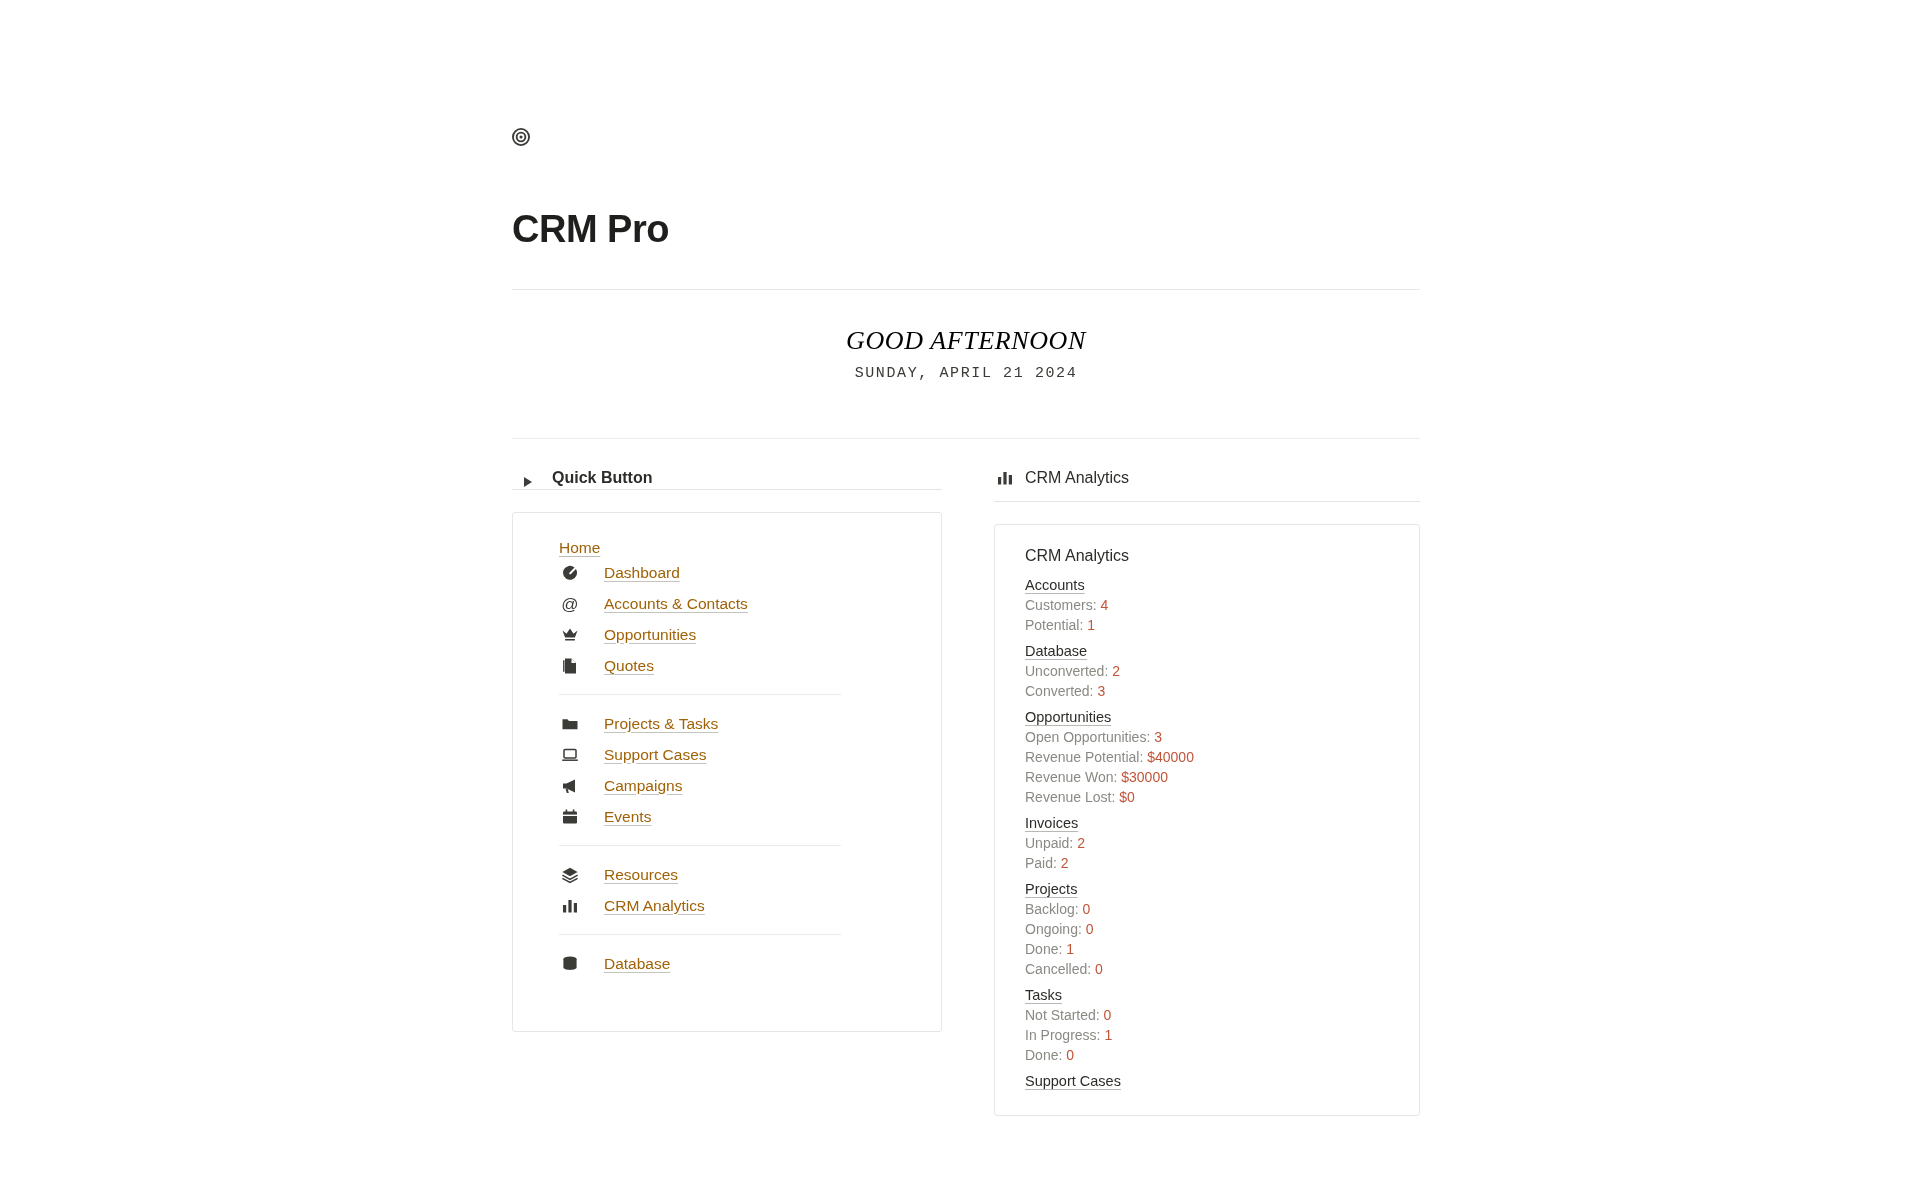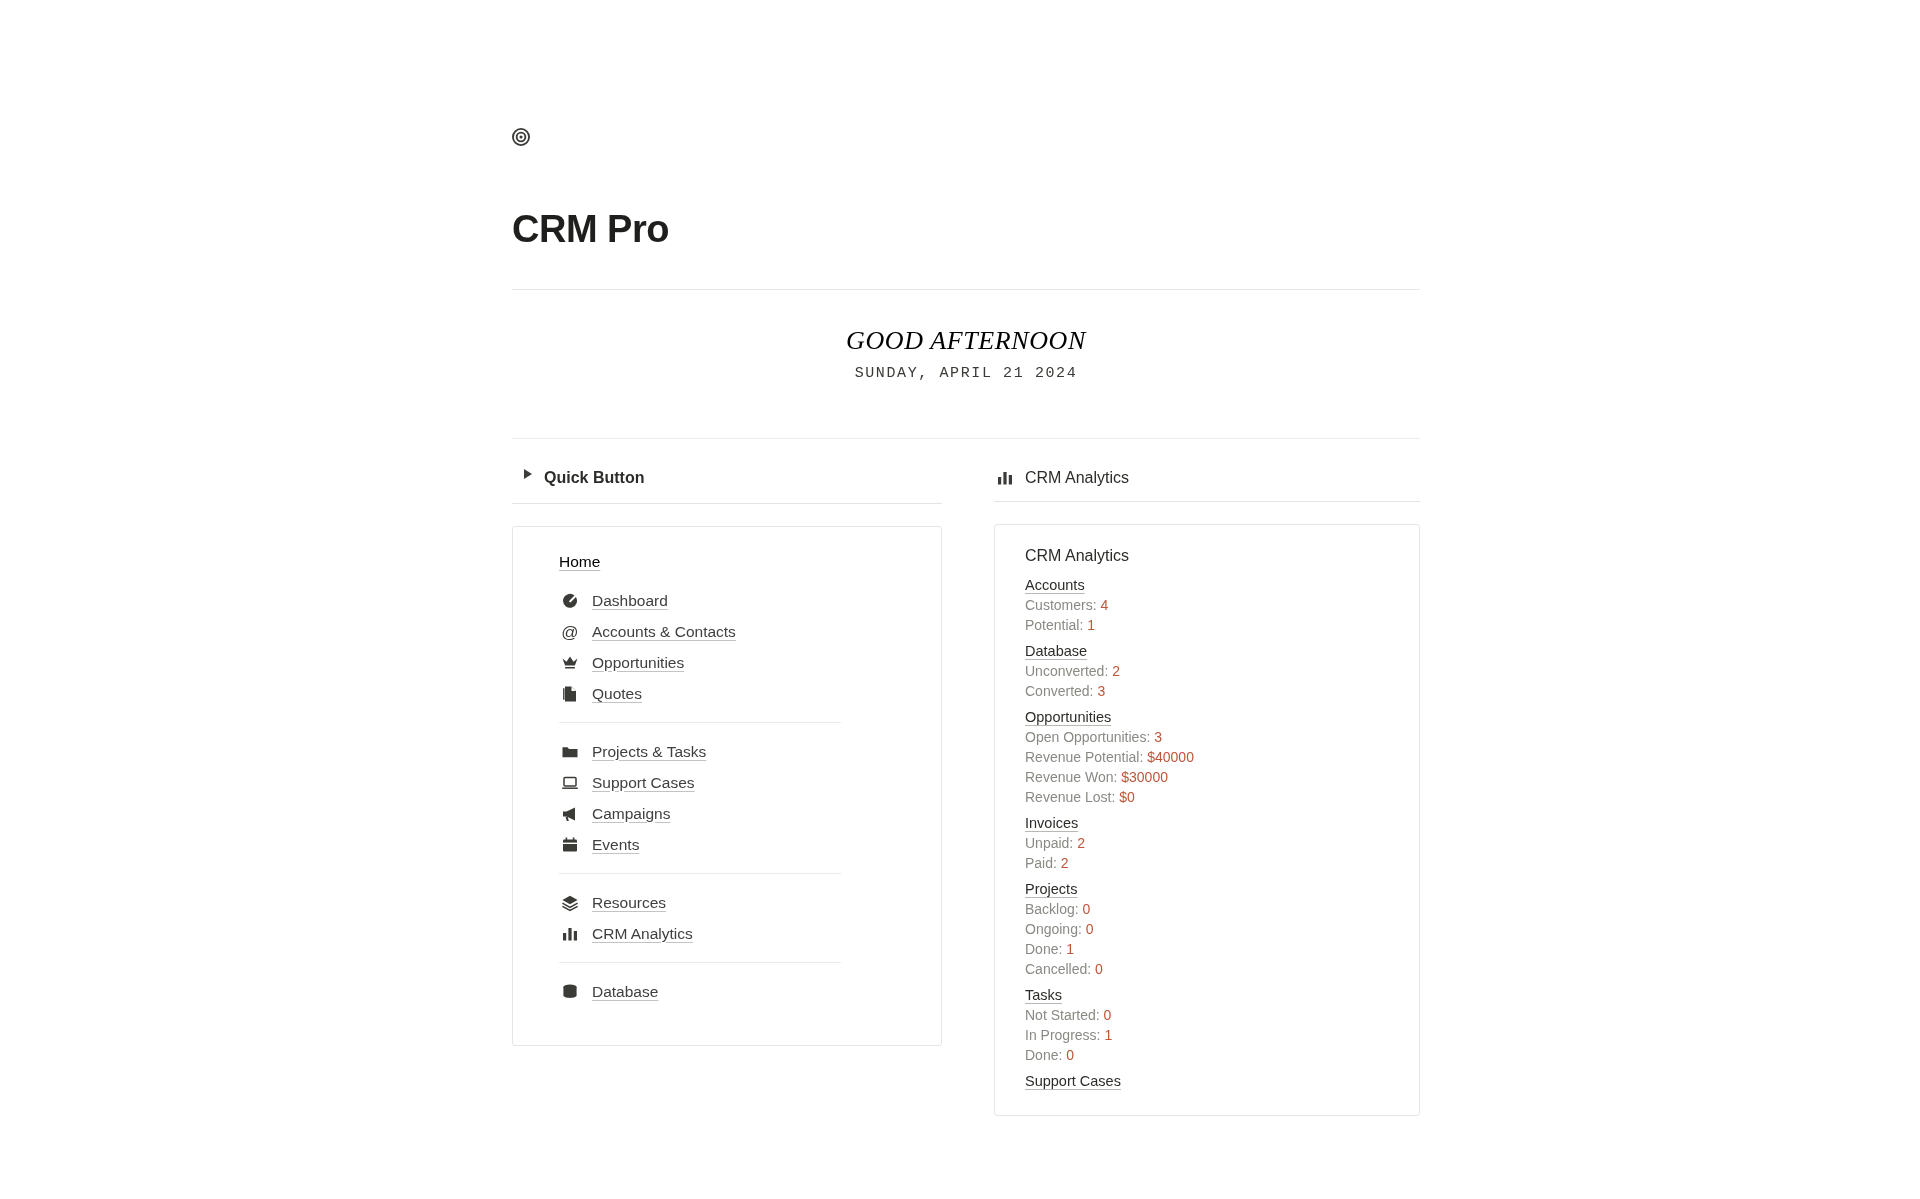--- a/index.html
+++ b/index.html
@@ -82,26 +82,26 @@
   .columns {
     display: flex;
     margin-top: 30px;
     gap: 52px;
   }
   .col-left { width: 430px; }
   .col-right { width: 426px; }
 
   .toggle-head {
     display: flex;
-    align-items: flex-start;
-    gap: 12px;
+    align-items: flex-end;
+    gap: 20px;
     font-size: 16px;
     font-weight: bold;
     color: #2c2c29;
-    padding-bottom: 16px;
+    padding-bottom: 2px;
   }
   .tri {
     width: 0; height: 0;
     border-left: 8px solid #3d3d39;
     border-top: 5px solid transparent;
     border-bottom: 5px solid transparent;
     margin-left: 12px;
   }
   .col-head {
     display: flex;
@@ -122,41 +122,42 @@
     border-radius: 3px;
     margin-top: 22px;
     padding: 26px 34px 30px 46px;
     box-sizing: border-box;
   }
   .card-left { width: 430px; min-height: 520px; }
   .card-right { width: 426px; min-height: 512px; padding: 22px 26px 24px 30px; }
 
   .nav-home {
     font-size: 15.5px;
-    color: #000000;
+    color: #a16207;
     text-decoration: underline;
     text-underline-offset: 3px;
     text-decoration-color: #bdbdb8;
-    margin-bottom: 14px;
+    margin-bottom: 0;
     display: inline-block;
     cursor: pointer;
   }
   .nav-item {
     display: flex;
     align-items: center;
     gap: 13px;
     padding: 6.5px 0;
     cursor: pointer;
   }
   .nav-label {
     font-size: 15.5px;
-    color: #404040;
+    color: #a16207;
     text-decoration: underline;
     text-underline-offset: 3px;
     text-decoration-color: #c4c4bf;
+    margin-left: 12px;
   }
   .nav-group {
     padding-left: 2px;
   }
   .nav-sep {
     border-bottom: 1px solid #eaeae7;
     margin: 13px 0 13px 0;
     width: 282px;
   }
   .ic {

